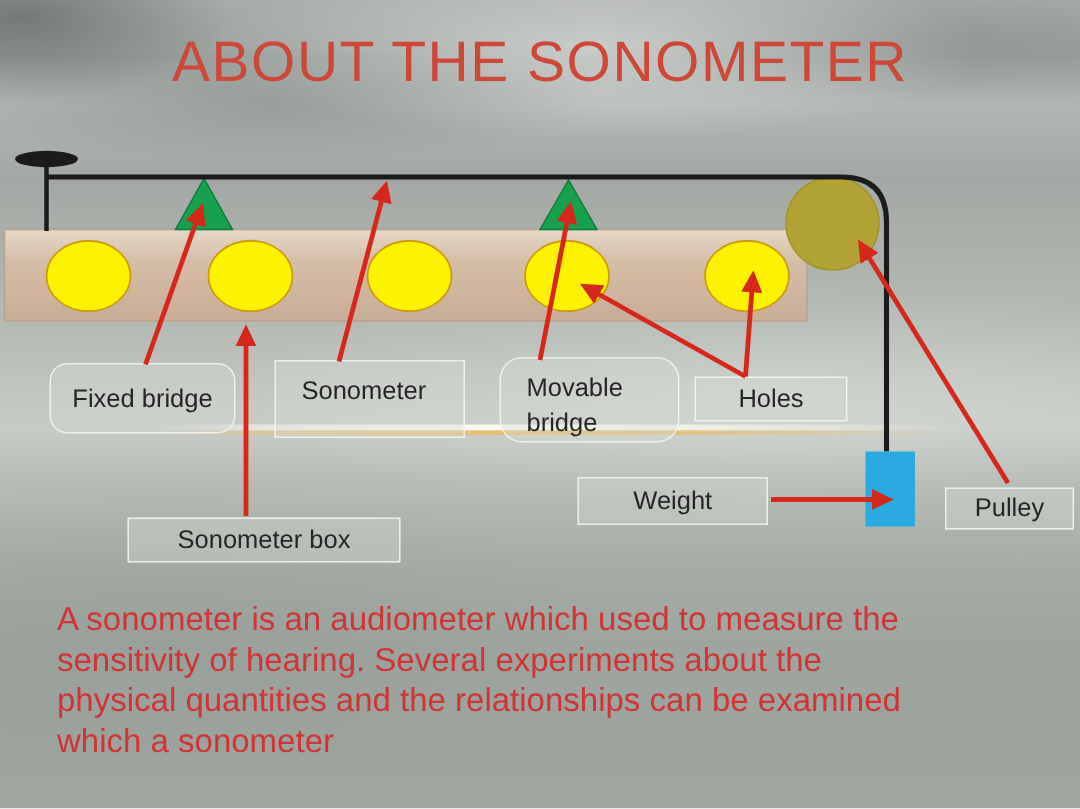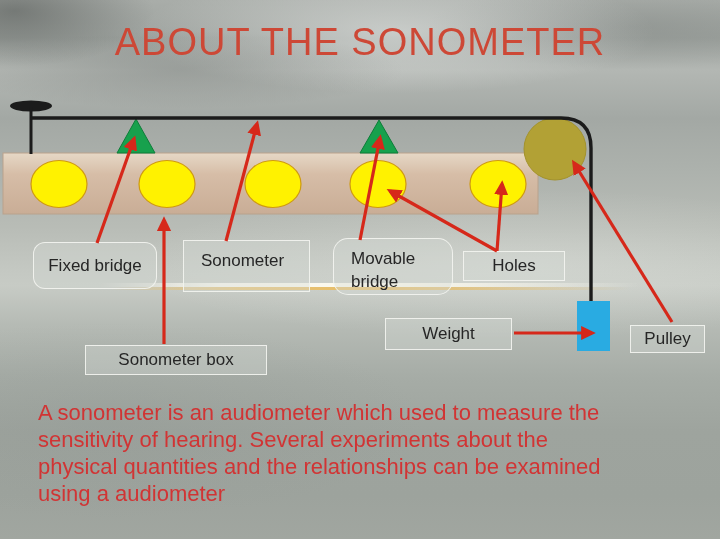--- a/index.html
+++ b/index.html
@@ -115,21 +115,21 @@
     <div>Movable</div>
     <div>bridge</div>
   </div>
 
   <div class="diagram-label center" style="left:463px; top:251px; width:102px; height:30px;">Holes</div>
 
   <div class="diagram-label center" style="left:85px; top:345px; width:182px; height:30px;">Sonometer box</div>
 
   <div class="diagram-label center" style="left:385px; top:318px; width:127px; height:32px;">Weight</div>
 
-  <div class="diagram-label center" style="left:630px; top:325px; width:75px; height:28px;">Pulley</div>
+  <div class="diagram-label center" style="left:630px; top:325px; width:86px; height:28px;">Pulley</div>
 
   <svg class="layer" width="720" height="539" viewBox="0 0 720 539" style="pointer-events:none">
     <defs>
       <marker id="ah" markerWidth="5" markerHeight="4.4" refX="3.4" refY="2.2" orient="auto" markerUnits="strokeWidth">
         <path d="M0,0 L4.6,2.2 L0,4.4 Z"></path>
       </marker>
     </defs>
     <line class="arrow" x1="97" y1="243" x2="134" y2="139" marker-end="url(#ah)" stroke="#d6281a"></line>
     <line class="arrow" x1="226" y1="241" x2="257" y2="124" marker-end="url(#ah)" stroke="#d6281a"></line>
     <line class="arrow" x1="164" y1="344" x2="164" y2="220" marker-end="url(#ah)" stroke="#d6281a"></line>
@@ -137,16 +137,16 @@
     <line class="arrow" x1="497" y1="251" x2="390" y2="191" marker-end="url(#ah)" stroke="#d6281a"></line>
     <line class="arrow" x1="497" y1="251" x2="502" y2="184" marker-end="url(#ah)" stroke="#d6281a"></line>
     <line class="arrow" x1="514" y1="333" x2="592" y2="333" marker-end="url(#ah)" stroke="#d6281a"></line>
     <line class="arrow" x1="672" y1="322" x2="574" y2="163" marker-end="url(#ah)" stroke="#d6281a"></line>
   </svg>
 
   <div class="desc" style="color: rgb(209, 52, 52);">
     <div>A sonometer is an audiometer which used to measure the</div>
     <div>sensitivity of hearing. Several experiments about the</div>
     <div>physical quantities and the relationships can be examined</div>
-    <div>using a audiometer</div>
+    <div>which a sonometer</div>
   </div>
 
 </div>
 
 </body></html>

